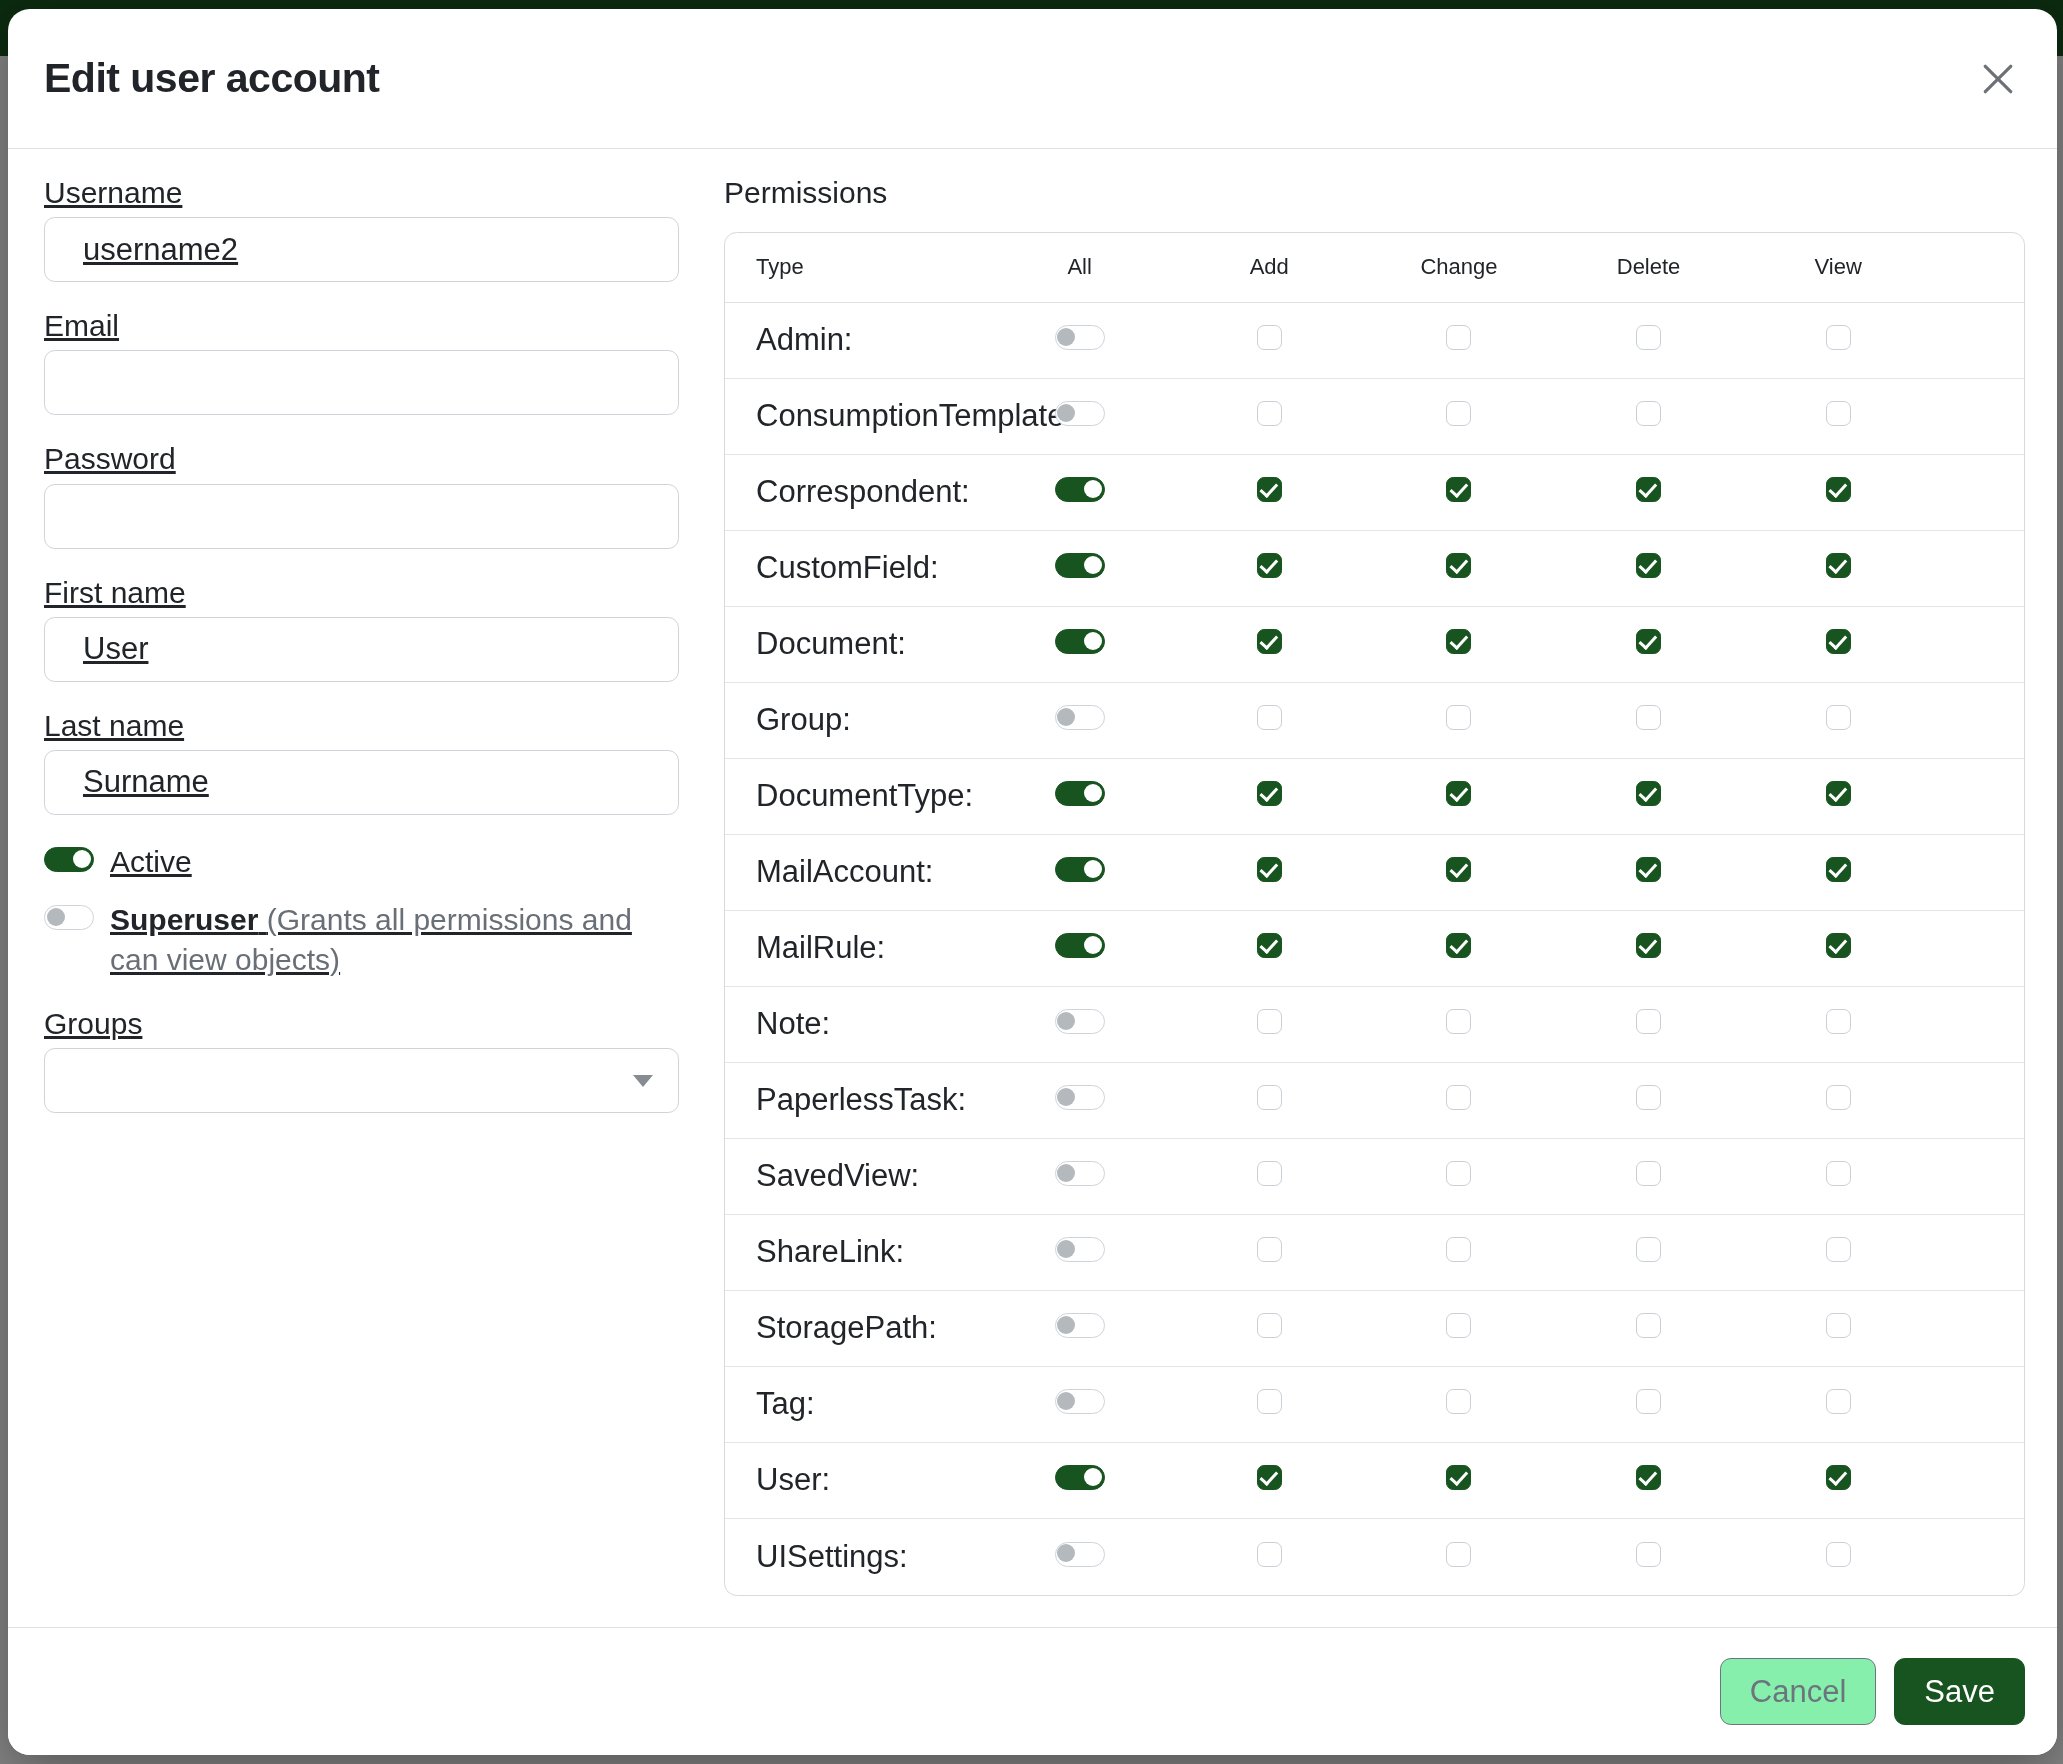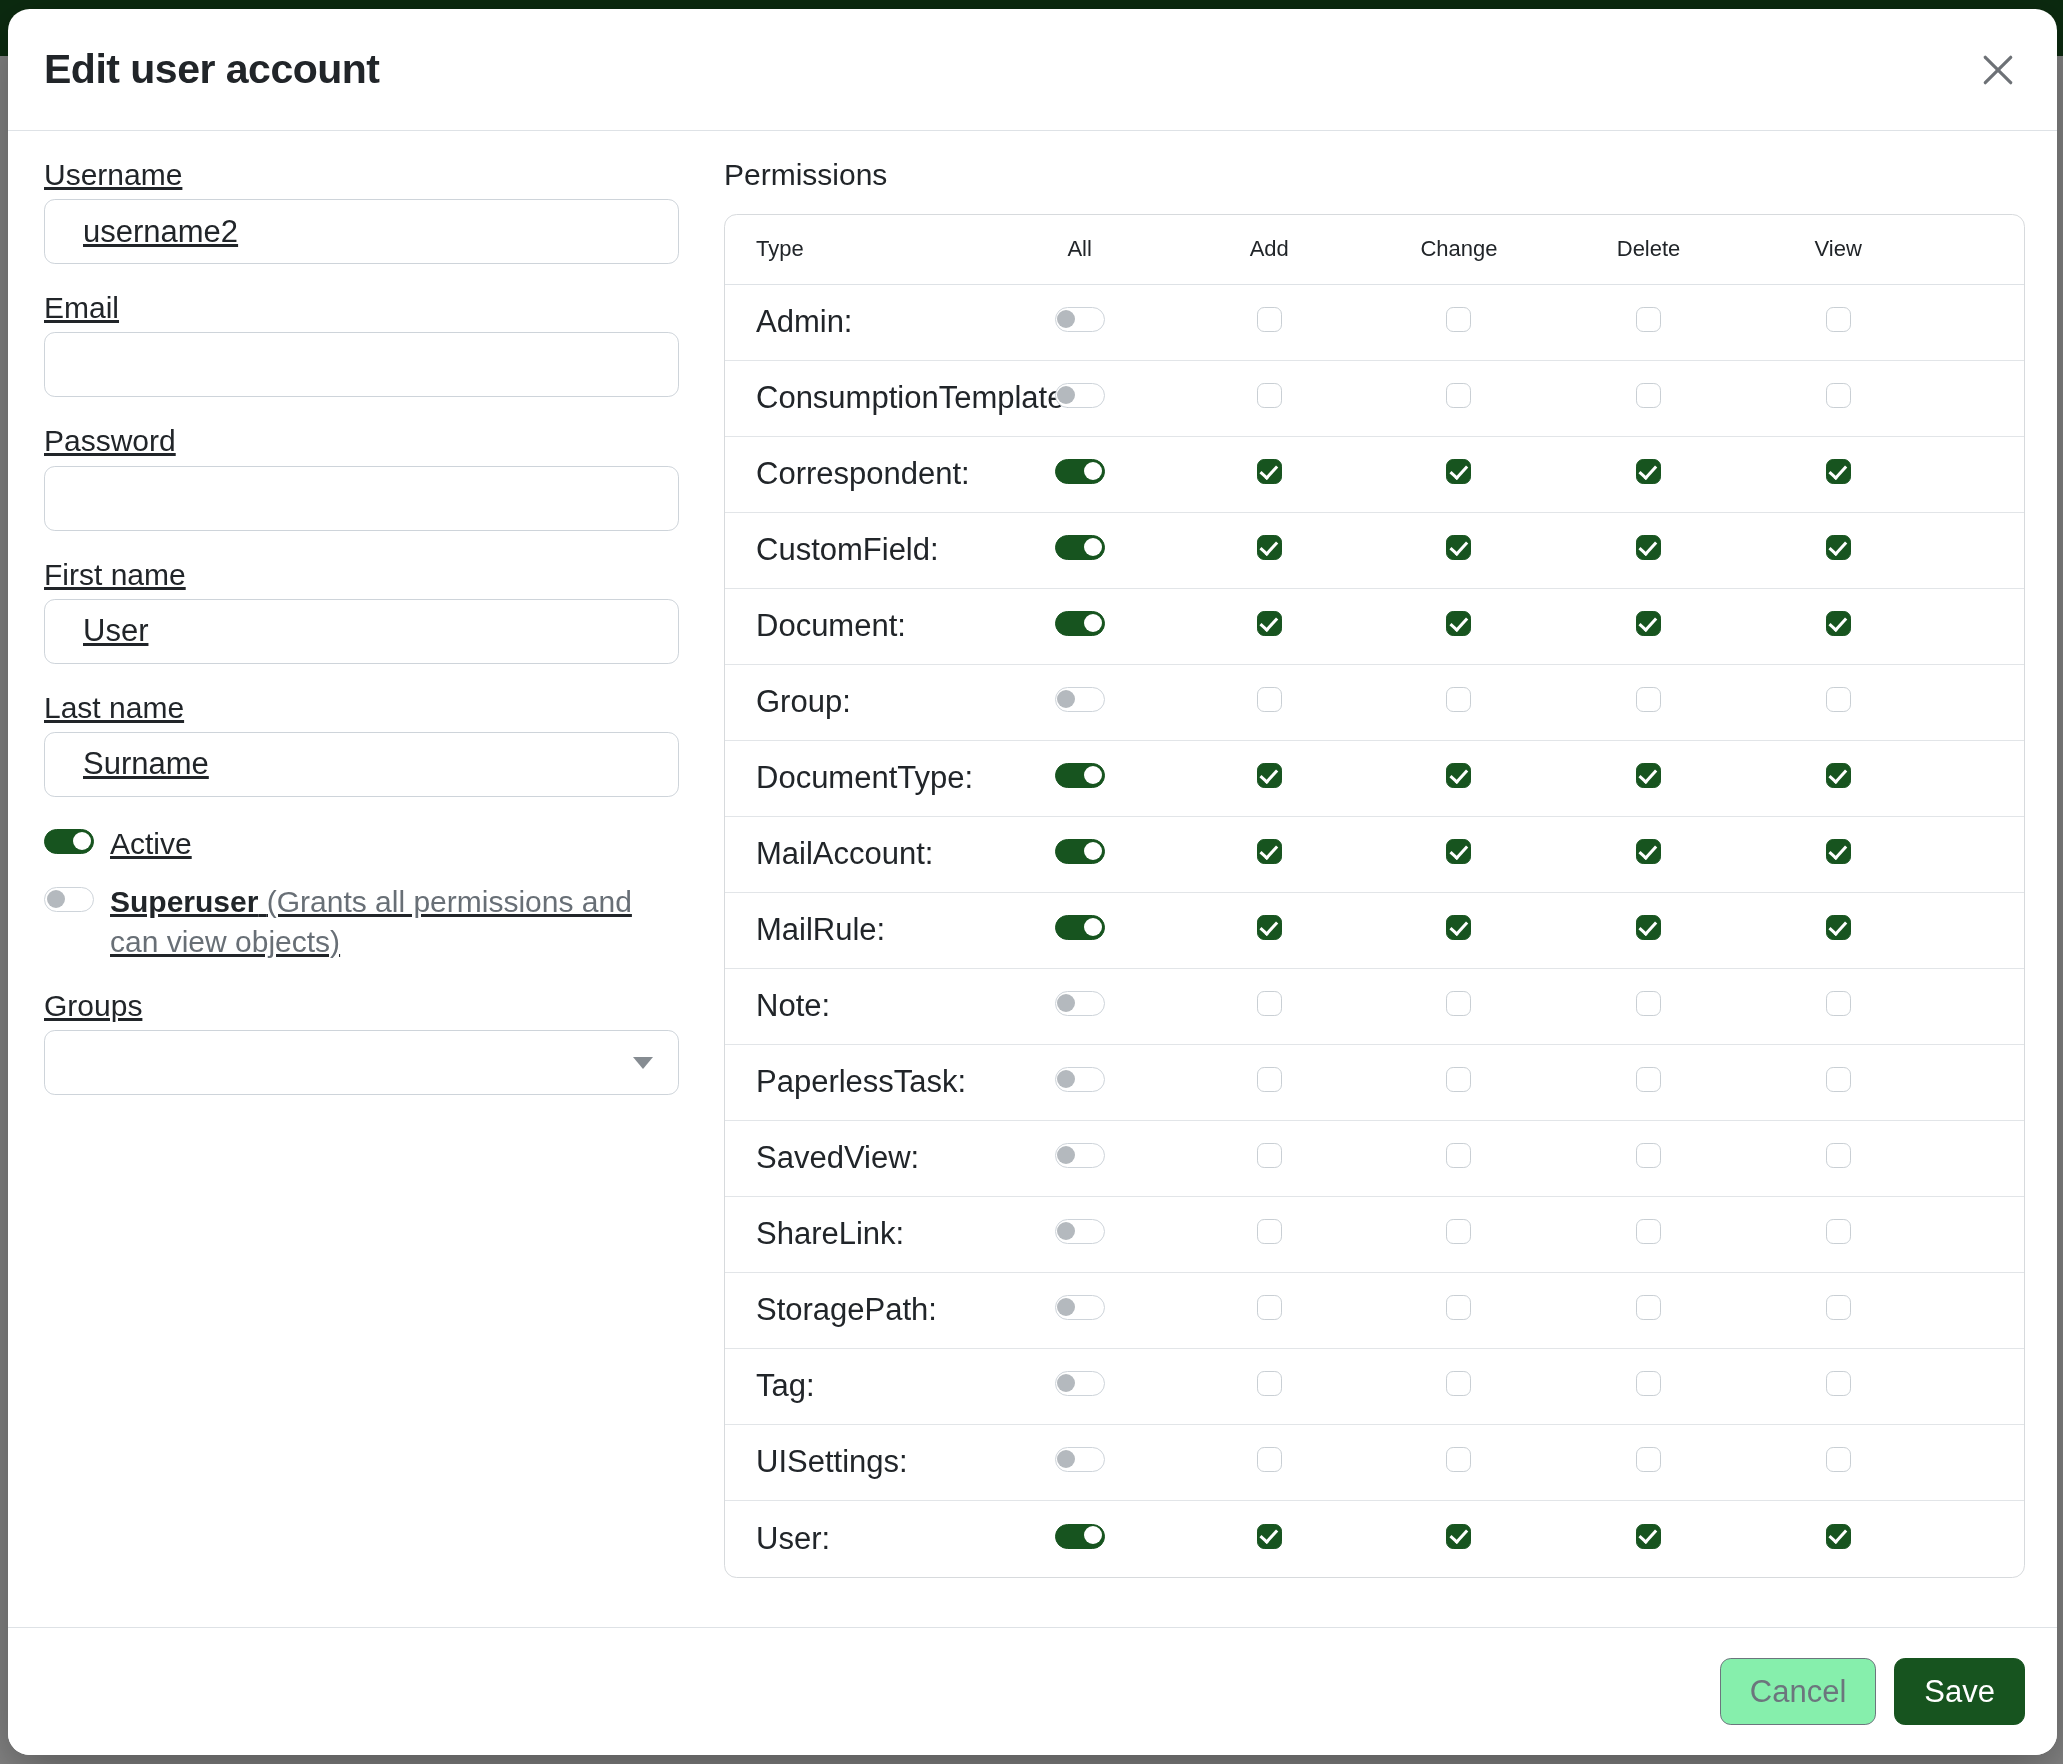--- a/index.html
+++ b/index.html
@@ -15,21 +15,21 @@
   .page-header { position:absolute; left:0; top:0; width:100%; height:56px; background:#17541f; }
   .backdrop { position:absolute; left:0; top:0; width:100%; height:100%; background:rgba(0,0,0,0.48); }
 
   
   .modal {
     position:absolute; left:8px; top:9px; width:2049px; height:1746px;
     background:#fff; border-radius:21.6px;
     box-shadow:0 14.4px 54px rgba(0,0,0,0.35);
   }
   .modal-header {
-    height:122px; display:flex; align-items:center;
+    height:140px; display:flex; align-items:center;
     padding:0 32px 0 36px; border-bottom:1.8px solid #dee2e6;
   }
   .modal-title { font-size:41px; font-weight:700; letter-spacing:-0.5px; color:#212529; }
   .close-btn {
     margin-left:auto; width:54px; height:54px; background:none; border:none;
     display:flex; align-items:center; justify-content:center; cursor:pointer;
   }
   .modal-body { display:flex; padding:27px 32px 0 36px; }
   .left-col { width:635px; flex:0 0 635px;text-decoration:underline; }
   .right-col { flex:1; margin-left:45px; }
@@ -325,35 +325,35 @@
             <tr>
               <td class="type-cell">Tag:</td>
               <td><div class="switch"></div></td>
               <td><div class="checkbox"></div></td>
               <td><div class="checkbox"></div></td>
               <td><div class="checkbox"></div></td>
               <td><div class="checkbox"></div></td>
               <td></td>
             </tr>
             <tr>
+              <td class="type-cell">User:</td>
+              <td><div class="switch on"></div></td>
+              <td><div class="checkbox checked"></div></td>
+              <td><div class="checkbox checked"></div></td>
+              <td><div class="checkbox checked"></div></td>
+              <td><div class="checkbox checked"></div></td>
+              <td></td>
+            </tr>
+            <tr>
               <td class="type-cell">UISettings:</td>
               <td><div class="switch"></div></td>
               <td><div class="checkbox"></div></td>
               <td><div class="checkbox"></div></td>
               <td><div class="checkbox"></div></td>
               <td><div class="checkbox"></div></td>
-              <td></td>
-            </tr>
-            <tr>
-              <td class="type-cell">User:</td>
-              <td><div class="switch on"></div></td>
-              <td><div class="checkbox checked"></div></td>
-              <td><div class="checkbox checked"></div></td>
-              <td><div class="checkbox checked"></div></td>
-              <td><div class="checkbox checked"></div></td>
               <td></td>
             </tr>
           </tbody>
       </table>
     </div>
 
   </div>
 
   <div class="modal-footer">
     <button class="btn btn-cancel">Cancel</button>

